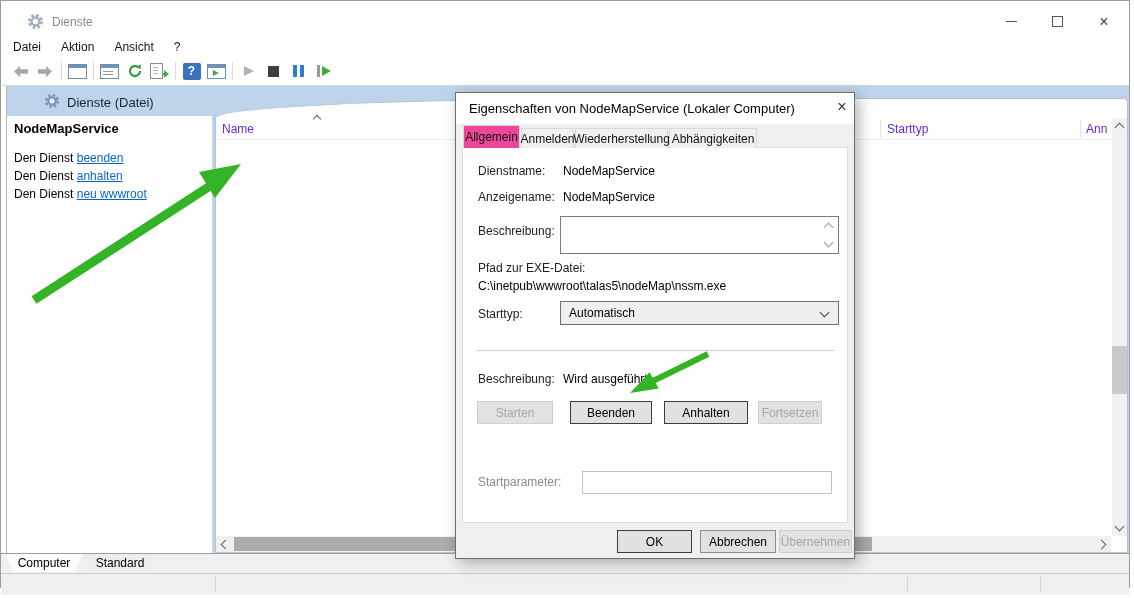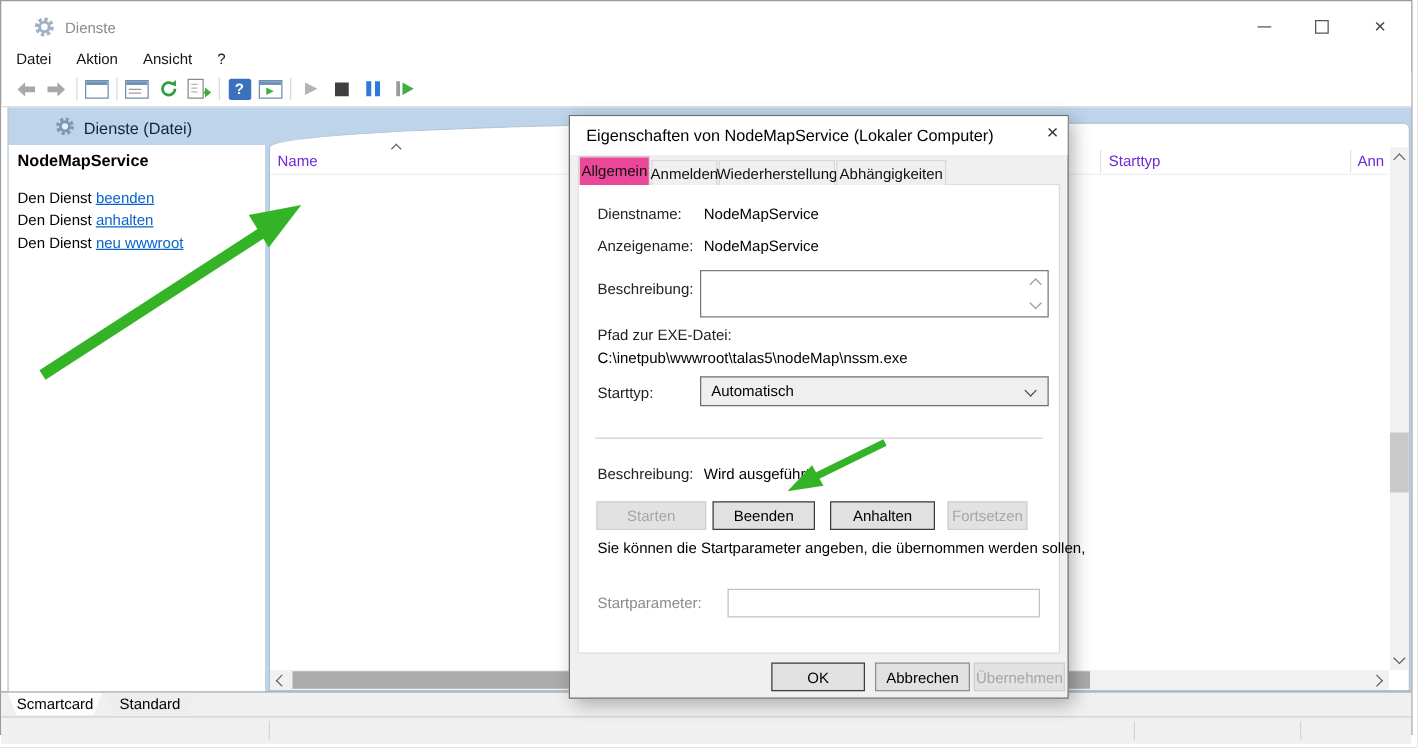--- a/index.html
+++ b/index.html
@@ -468,21 +468,21 @@
   <div class="a sbtrack z2" style="left:216px;top:536px;width:895px;height:16px"></div>
   <div class="a sbbtn z2" style="left:216px;top:536px;width:16px;height:16px">
       <span class="chev left" style="margin-left:3px"></span>
     </div>
   <div class="a hthumb z2"></div>
   <div class="a sbbtn z2" style="left:1095px;top:536px;width:16px;height:16px">
       <span class="chev right" style="margin-right:3px"></span>
     </div>
 
   <div class="a tabsbar"></div>
-  <div class="a btab active" style="left:6px;width:76px">Scmartcard</div>
+  <div class="a btab active" style="left:6px;width:76px">Computer</div>
   <div class="a btab idle" style="left:84px;width:72px">Standard</div>
   <div class="a sbar"></div>
   <span class="a sdiv" style="left:215px"></span>
   <span class="a sdiv" style="left:907px"></span>
   <span class="a sdiv" style="left:1040px"></span>
 
   <div class="a dlg z10"></div>
   <div class="a dlg-titlebar z10"></div>
   <span class="a dlg-title z11">Eigenschaften von NodeMapService (Lokaler Computer)</span>
   <span class="a cap dlg-close z11">×</span>
@@ -511,26 +511,25 @@
   <span class="a flabel z11" style="left:478px;top:307px">Starttyp:</span>
   <div class="a combo z11">
     <span>Automatisch</span>
     <span class="chev down" style="position:absolute;right:10px;top:7px;border-color:#444"></span>
   </div>
 
   <div class="a dsep z11"></div>
   <span class="a flabel z11" style="left:478px;top:372px">Beschreibung:</span>
   <span class="a fvalue z11" style="left:563px;top:372px">Wird ausgeführt</span>
 
-  <div class="a wbtn dis z11" style="left:477px;top:401px;width:88px;height:23px">Starten</div>
+  <div class="a wbtn dis z11" style="left:477px;top:401px;width:76px;height:23px">Starten</div>
   <div class="a wbtn strong z11" style="left:570px;top:401px;width:82px;height:23px">Beenden</div>
   <div class="a wbtn strong z11" style="left:664px;top:401px;width:84px;height:23px">Anhalten</div>
   <div class="a wbtn dis z11" style="left:758px;top:401px;width:64px;height:23px">Fortsetzen</div>
 
-  <span class="a hint z11" style="left:478px;top:431px">Sie können die Startparameter angeben, die übernommen werden sollen,</span>
 
   <span class="a sp-label z11" style="left:478px;top:475px">Startparameter:</span>
   <input class="a sp-input z11" value="" style="">
 
   <div class="a wbtn strong z11" style="left:617px;top:530px;width:75px;height:23px">OK</div>
   <div class="a wbtn z11" style="left:700px;top:530px;width:76px;height:23px">Abbrechen</div>
   <div class="a wbtn dis z11" style="left:779px;top:530px;width:73px;height:23px">Übernehmen</div>
 
   <svg class="a overlay">
     <g>

